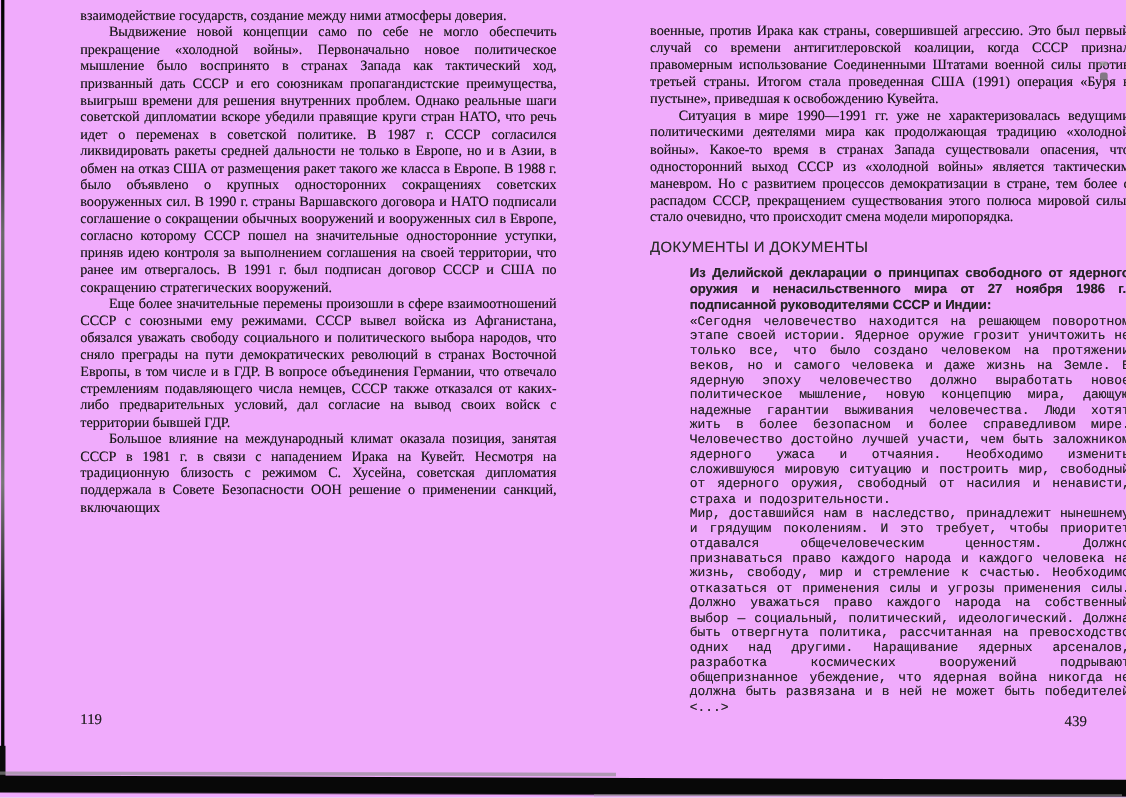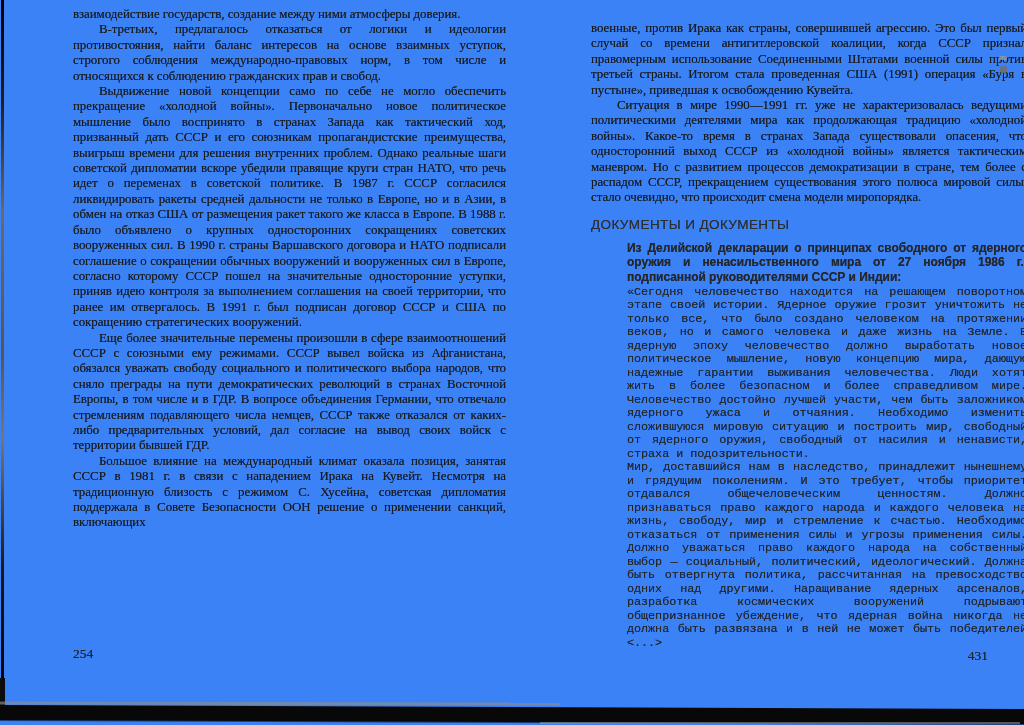--- a/index.html
+++ b/index.html
@@ -1,19 +1,19 @@
 <!DOCTYPE html>
 <html lang="ru"><head>
 <meta charset="utf-8">
 <style>
   html,body{margin:0;padding:0;background:#e8e8e6;}
   .canvas{
     position:relative;
     width:1024px;height:725px;
-    background:#3b82f6;
+    background:#f0abfc;
     overflow:hidden;
     font-family:"Liberation Serif", serif;
     color:#1b1b1b;
   }
   
   .page-col{
     position:absolute;
     text-align:justify;
     font-size:12.9px;
     line-height:15.4px;
@@ -81,46 +81,45 @@
   .smudge-1{position:absolute;left:999px;top:56px;width:8px;height:4px;background:#9a9a9a;border-radius:2px;opacity:.8;}
   .smudge-2{position:absolute;left:1000px;top:66px;width:7px;height:7px;background:#6f6f6f;border-radius:2px;opacity:.85;}
 </style>
 </head>
 <body>
 
 <div class="canvas">
 
   <div class="page-col left-col" data-bind-list="left_page.paragraphs">
       <p>взаимодействие государств, создание между ними атмосферы доверия.</p>
-      <p class="indent">В-третьих, предлагалось отказаться от логики и идеологии противостояния, найти баланс интересов на основе взаимных уступок, строгого соблюдения международно-правовых норм, в том числе и относящихся к соблюдению гражданских прав и свобод.</p>
       <p class="indent">Выдвижение новой концепции само по себе не могло обеспечить прекращение «холодной войны». Первоначально новое политическое мышление было воспринято в странах Запада как тактический ход, призванный дать СССР и его союзникам пропагандистские преимущества, выигрыш времени для решения внутренних проблем. Однако реальные шаги советской дипломатии вскоре убедили правящие круги стран НАТО, что речь идет о переменах в советской политике. В 1987 г. СССР согласился ликвидировать ракеты средней дальности не только в Европе, но и в Азии, в обмен на отказ США от размещения ракет такого же класса в Европе. В 1988 г. было объявлено о крупных односторонних сокращениях советских вооруженных сил. В 1990 г. страны Варшавского договора и НАТО подписали соглашение о сокращении обычных вооружений и вооруженных сил в Европе, согласно которому СССР пошел на значительные односторонние уступки, приняв идею контроля за выполнением соглашения на своей территории, что ранее им отвергалось. В 1991 г. был подписан договор СССР и США по сокращению стратегических вооружений.</p>
       <p class="indent">Еще более значительные перемены произошли в сфере взаимоотношений СССР с союзными ему режимами. СССР вывел войска из Афганистана, обязался уважать свободу социального и политического выбора народов, что сняло преграды на пути демократических революций в странах Восточной Европы, в том числе и в ГДР. В вопросе объединения Германии, что отвечало стремлениям подавляющего числа немцев, СССР также отказался от каких-либо предварительных условий, дал согласие на вывод своих войск с территории бывшей ГДР.</p>
       <p class="indent">Большое влияние на международный климат оказала позиция, занятая СССР в 1981 г. в связи с нападением Ирака на Кувейт. Несмотря на традиционную близость с режимом С. Хусейна, советская дипломатия поддержала в Совете Безопасности ООН решение о применении санкций, включающих</p>
     </div>
 
-  <div class="pagenum pagenum-left" data-bind="left_page.page_number">254</div>
+  <div class="pagenum pagenum-left" data-bind="left_page.page_number">119</div>
 
   <div class="page-col right-col">
     <div data-bind-list="right_page.paragraphs">
         <p>военные, против Ирака как страны, совершившей агрессию. Это был первый случай со времени антигитлеровской коалиции, когда СССР признал правомерным использование Соединенными Штатами военной силы против третьей страны. Итогом стала проведенная США (1991) операция «Буря в пустыне», приведшая к освобождению Кувейта.</p>
         <p class="indent">Ситуация в мире 1990—1991 гг. уже не характеризовалась ведущими политическими деятелями мира как продолжающая традицию «холодной войны». Какое-то время в странах Запада существовали опасения, что односторонний выход СССР из «холодной войны» является тактическим маневром. Но с развитием процессов демократизации в стране, тем более с распадом СССР, прекращением существования этого полюса мировой силы, стало очевидно, что происходит смена модели миропорядка.</p>
       </div>
 
     <h2 class="section-heading" data-bind="right_page.section_heading">ДОКУМЕНТЫ И ДОКУМЕНТЫ</h2>
 
     <div class="doc-block">
       <p class="doc-heading" data-bind="right_page.document.heading">Из Делийской декларации о принципах свободного от ядерного оружия и ненасильственного мира от 27 ноября 1986 г., подписанной руководителями СССР и Индии:</p>
       <div data-bind-list="right_page.document.paragraphs">
           <p>«Сегодня человечество находится на решающем поворотном этапе своей истории. Ядерное оружие грозит уничтожить не только все, что было создано человеком на протяжении веков, но и самого человека и даже жизнь на Земле. В ядерную эпоху человечество должно выработать новое политическое мышление, новую концепцию мира, дающую надежные гарантии выживания человечества. Люди хотят жить в более безопасном и более справедливом мире. Человечество достойно лучшей участи, чем быть заложником ядерного ужаса и отчаяния. Необходимо изменить сложившуюся мировую ситуацию и построить мир, свободный от ядерного оружия, свободный от насилия и ненависти, страха и подозрительности.</p>
           <p>Мир, доставшийся нам в наследство, принадлежит нынешнему и грядущим поколениям. И это требует, чтобы приоритет отдавался общечеловеческим ценностям. Должно признаваться право каждого народа и каждого человека на жизнь, свободу, мир и стремление к счастью. Необходимо отказаться от применения силы и угрозы применения силы. Должно уважаться право каждого народа на собственный выбор — социальный, политический, идеологический. Должна быть отвергнута политика, рассчитанная на превосходство одних над другими. Наращивание ядерных арсеналов, разработка космических вооружений подрывают общепризнанное убеждение, что ядерная война никогда не должна быть развязана и в ней не может быть победителей &lt;...&gt;</p>
         </div>
     </div>
   </div>
 
-  <div class="pagenum pagenum-right" data-bind="right_page.page_number">431</div>
+  <div class="pagenum pagenum-right" data-bind="right_page.page_number">439</div>
 
   <div class="edge-left"></div>
   <div class="corner-notch"></div>
   <div class="band-shadow"></div>
   <div class="scan-band"></div>
   <div class="band-under"></div>
   <div class="smudge-1"></div>
   <div class="smudge-2"></div>
 
 </div>

